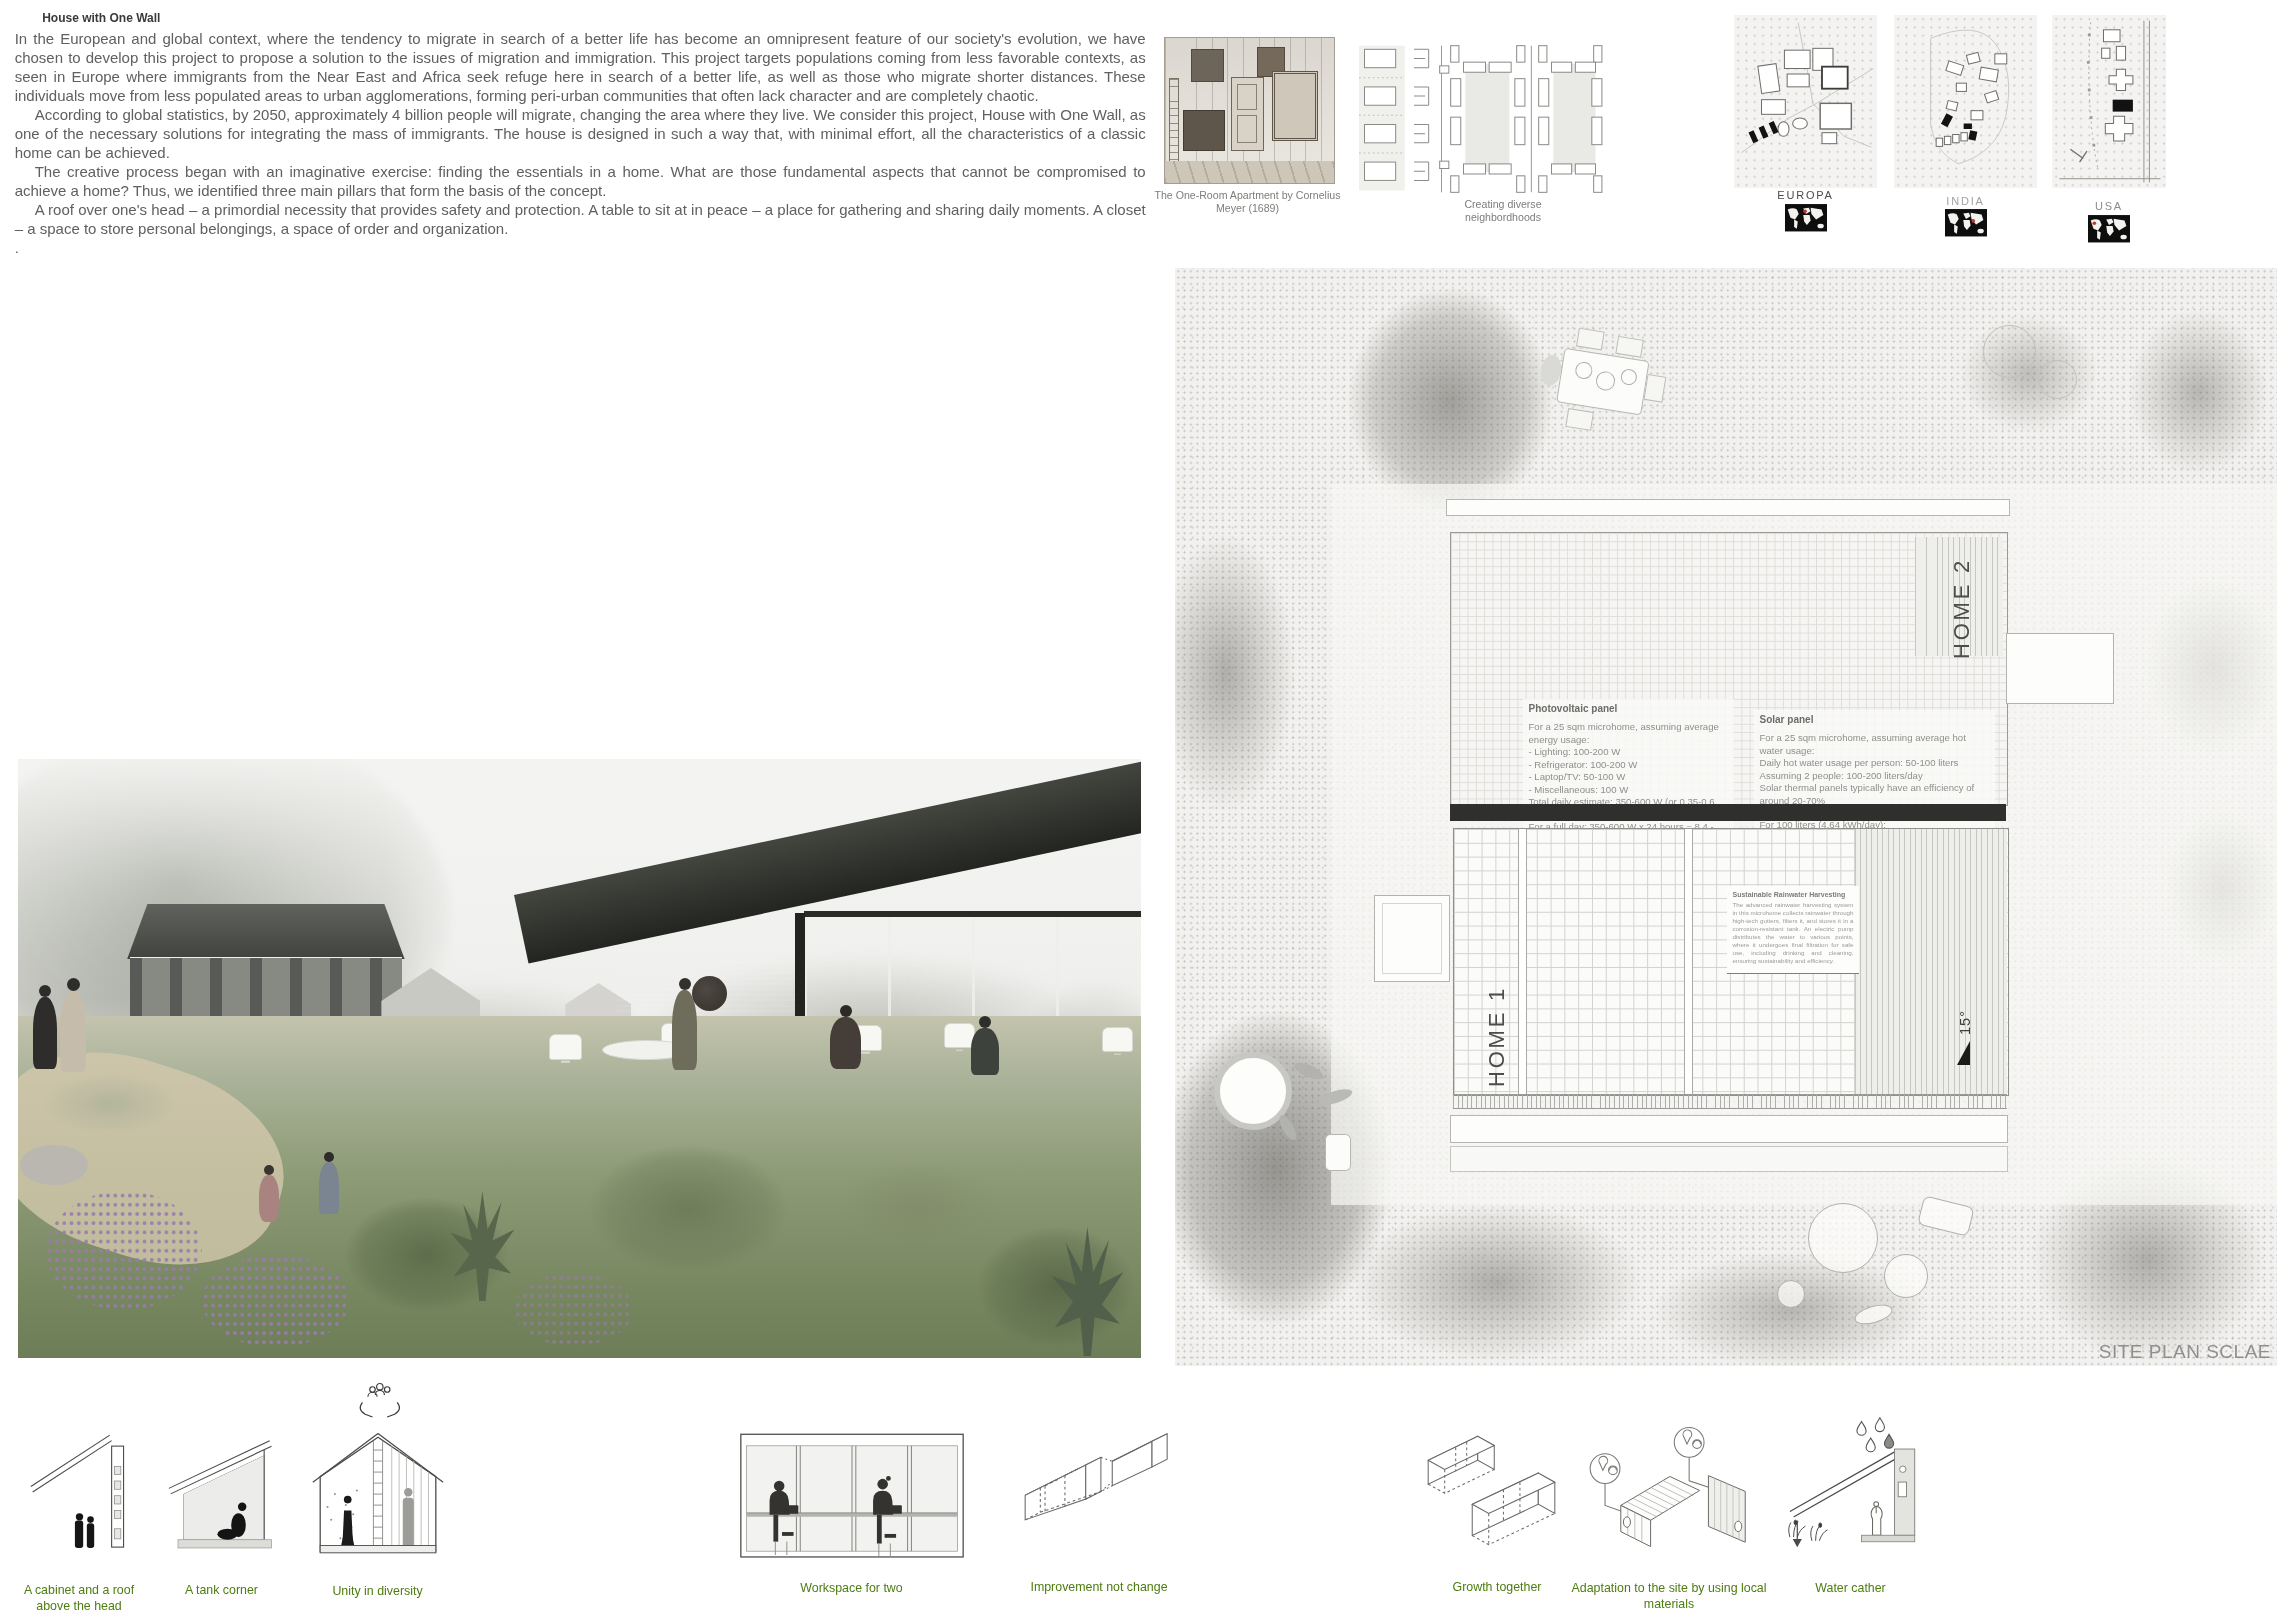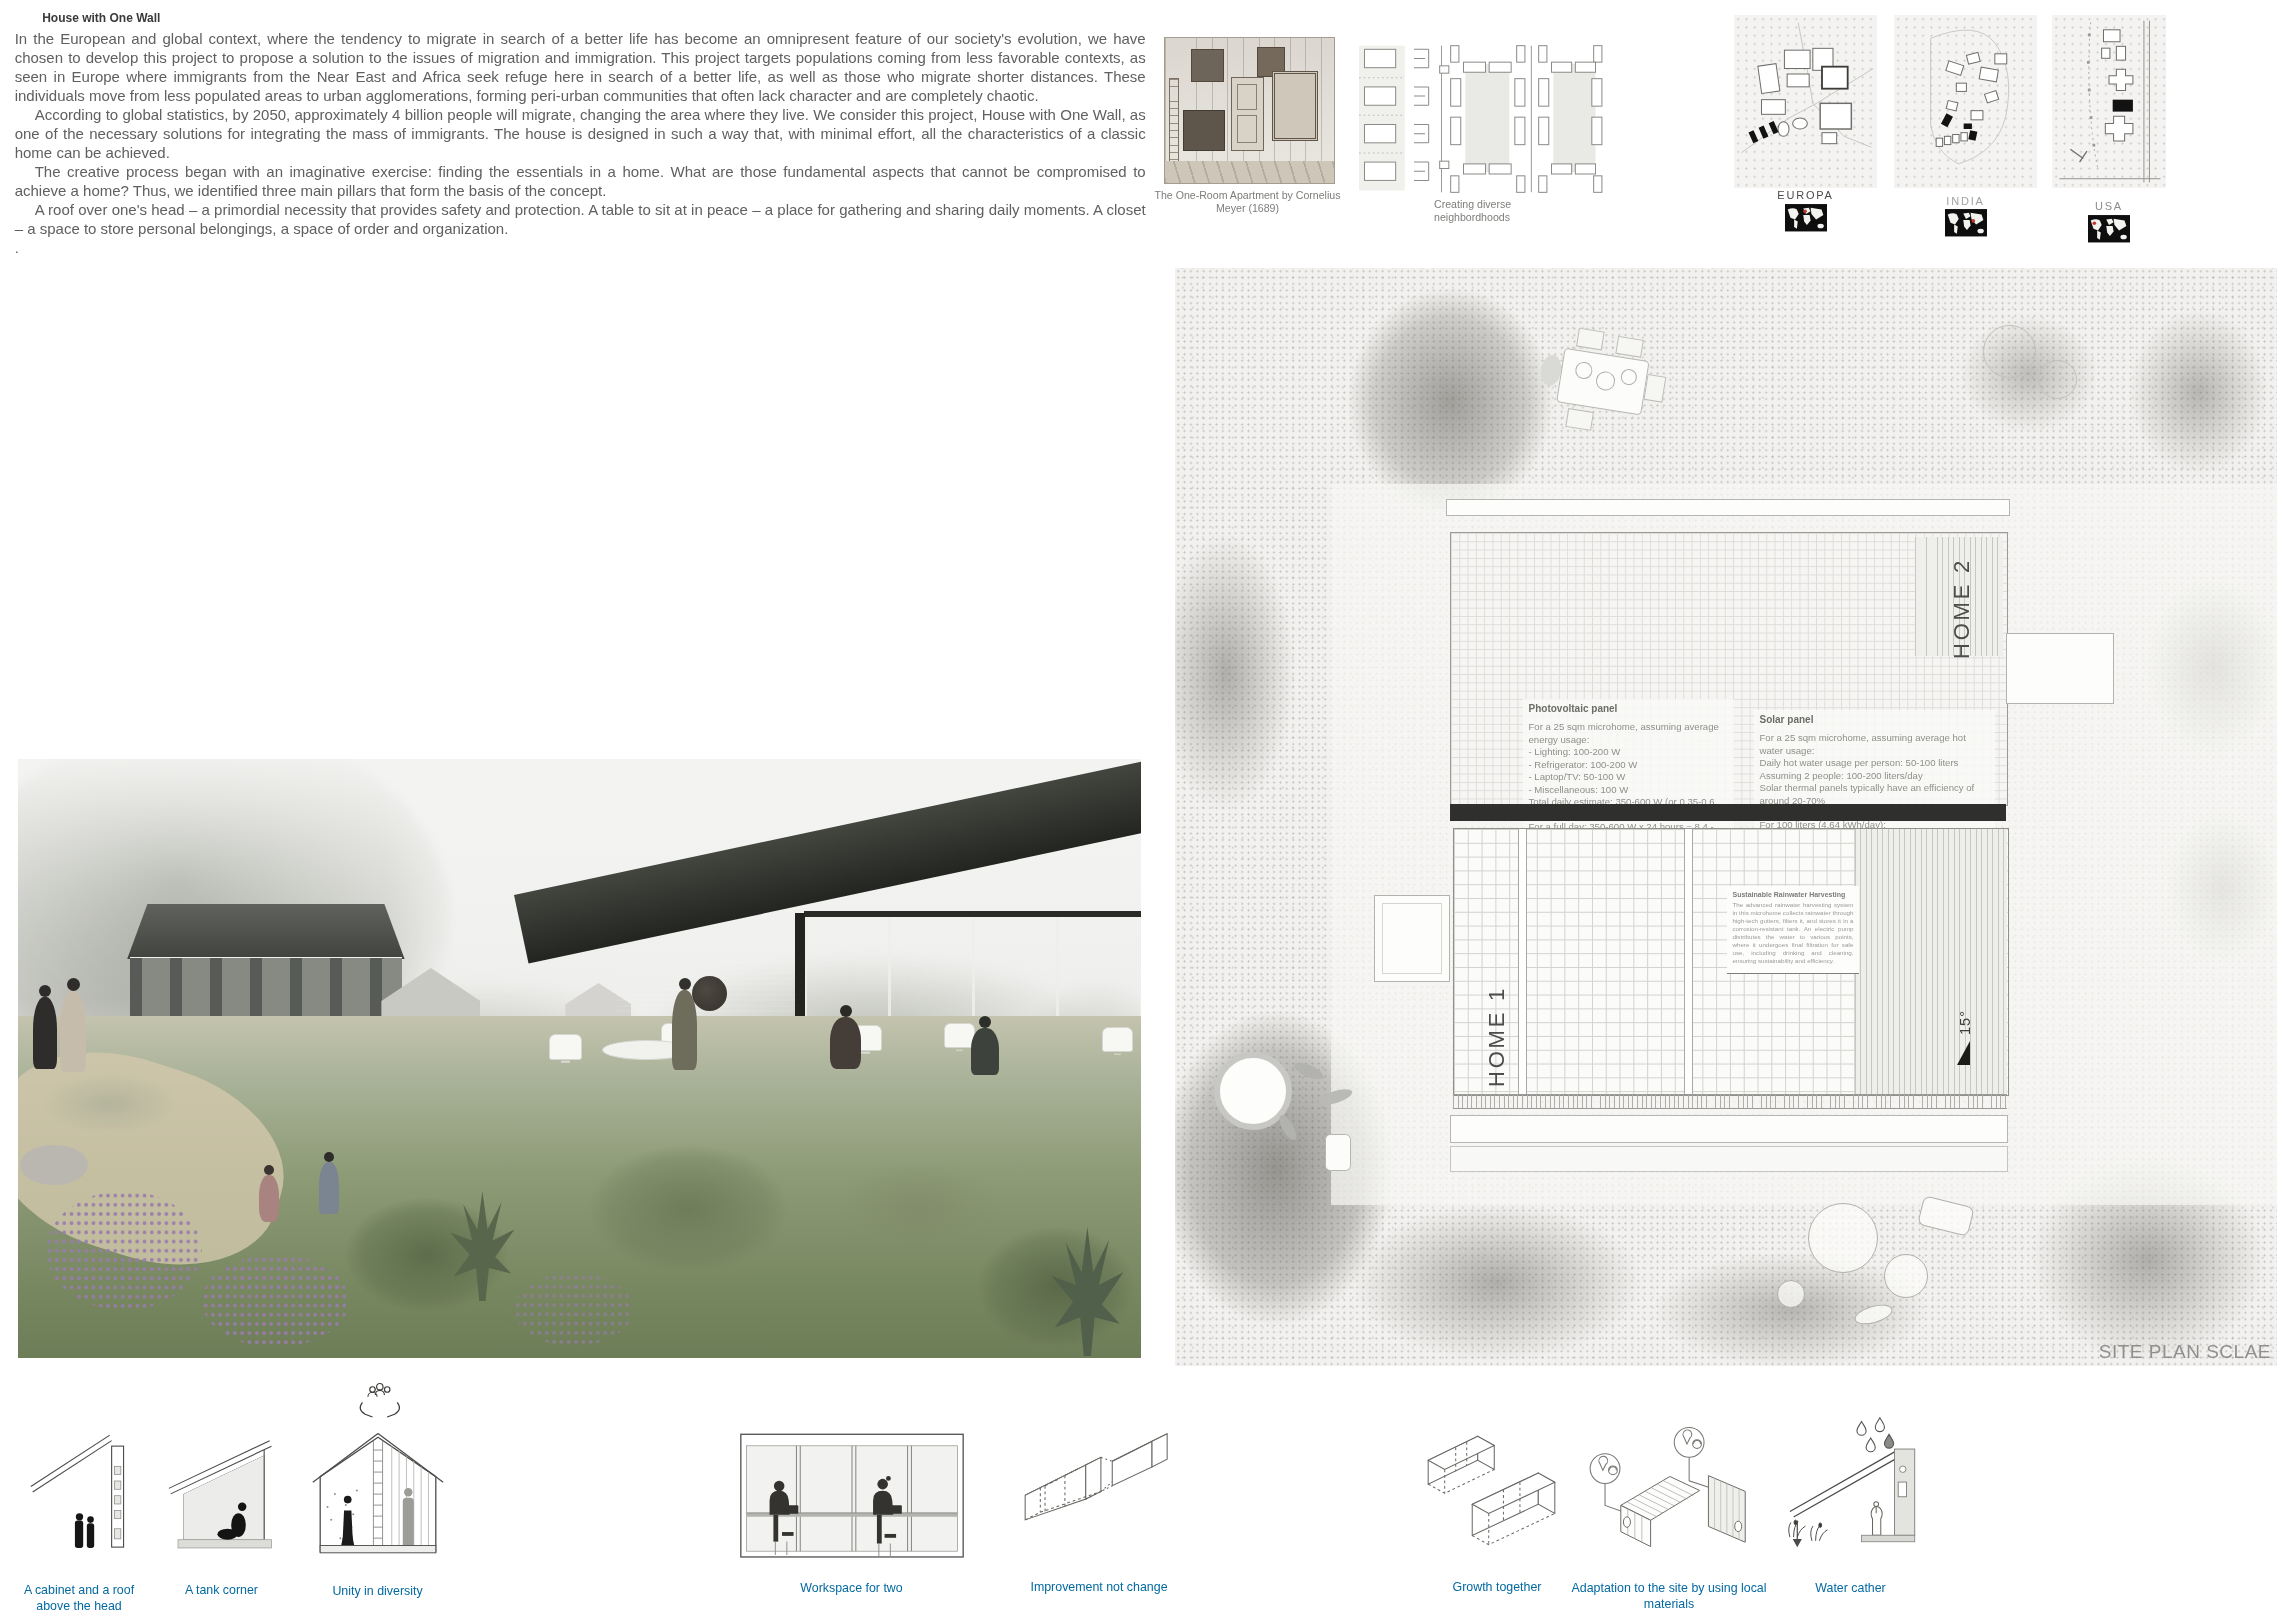--- a/index.html
+++ b/index.html
@@ -5,21 +5,21 @@
   html,body{margin:0;padding:0;background:#ffffff;}
   .board{position:relative;width:2296px;height:1624px;background:#fff;overflow:hidden;
          font-family:"Liberation Sans",sans-serif;color:#5f5f5f;}
   .abs{position:absolute;}
   
   .intro{left:14.7px;top:7.3px;width:1131px;font-size:15px;line-height:19px;text-align:justify;color:#606060;}
   .intro h1{margin:0 0 0 27.5px;font-size:12px;font-weight:700;color:#3a3a3a;line-height:22px;}
   .intro p{margin:0;}
   .intro p.ind{text-indent:20px;}
   
-  .figcap{font-size:10.6px;line-height:13px;color:#7d7d7a;}
+  .figcap{font-size:10.6px;line-height:13px;color:#7d7d7a;text-align:center;}
   .etching{background:#ebe8e2;border:0.9px solid #a59d90;overflow:hidden;}
   .maplabel{font-size:11px;letter-spacing:1.8px;color:#4d4d4d;text-align:center;}
   .sketch{background-color:#f4f3f1;background-image:radial-gradient(rgba(150,148,142,.35) 0.9px,transparent 1.2px);background-size:8.3px 8.3px;}
   
   .panel{left:1175px;top:268px;width:1102px;height:1098px;background-color:#f2f1ef;
      background-image:radial-gradient(rgba(148,146,140,.40) 0.9px,transparent 1.2px),
                       radial-gradient(rgba(148,146,140,.28) 0.9px,transparent 1.2px);
      background-size:6.4px 6.4px,10px 10px;background-position:0 0,2.8px 4.6px;overflow:hidden;}
   .grid-fine{background-color:#f6f5f3;background-image:linear-gradient(#dddcd9 0.9px,transparent 0.9px),linear-gradient(90deg,#dddcd9 0.9px,transparent 0.9px);background-size:8.3px 8.3px;}
   .grid-graph{background-color:#fbfbfa;background-image:linear-gradient(#d2d2cf 0.9px,transparent 0.9px),linear-gradient(90deg,#d2d2cf 0.9px,transparent 0.9px);background-size:13.8px 13.8px;}
@@ -36,21 +36,21 @@
   .render{left:18.4px;top:759px;width:1123px;height:599px;overflow:hidden;
           background:linear-gradient(180deg,#f3f3f2 0%,#eeeeec 45%,#e9e9e6 62%,#e4e4e1 75%);}
   .blob{position:absolute;border-radius:50%;}
   .fig{position:absolute;display:flex;flex-direction:column;align-items:center;}
   .phead{border-radius:50%;}
   .pbody{width:100%;flex:1;border-radius:45% 45% 14% 14%;}
   .chair{position:absolute;background:#f7f7f4;border:0.9px solid #d6d6d1;border-radius:6.4px 6.4px 2.8px 2.8px;box-shadow:0 14.7px 0 -12px #dcdcd7;}
   .lav{position:absolute;border-radius:50%;background-image:radial-gradient(#9a7cab 1.5px,transparent 1.9px);background-size:7.3px 9.2px;opacity:.9;}
   
   .concept{position:absolute;display:flex;flex-direction:column;align-items:center;}
-  .concept .cap{font-size:12.4px;line-height:15.6px;color:#0369a1;text-align:center;margin-top:9.2px;}
+  .concept .cap{font-size:12.4px;line-height:15.6px;color:#4d7c0f;text-align:center;margin-top:9.2px;}
   svg{display:block;}
 </style>
 </head>
 <body>
 
 <div class="board">
 
   <section class="abs intro">
     <h1>House with One Wall</h1>
     <p>In the European and global context, where the tendency to migrate in search of a better life has become an omnipresent feature of our society's evolution, we have chosen to develop this project to propose a solution to the issues of migration and immigration. This project targets populations coming from less favorable contexts, as seen in Europe where immigrants from the Near East and Africa seek refuge here in search of a better life, as well as those who migrate shorter distances. These individuals move from less populated areas to urban agglomerations, forming peri-urban communities that often lack character and are completely chaotic.</p>

